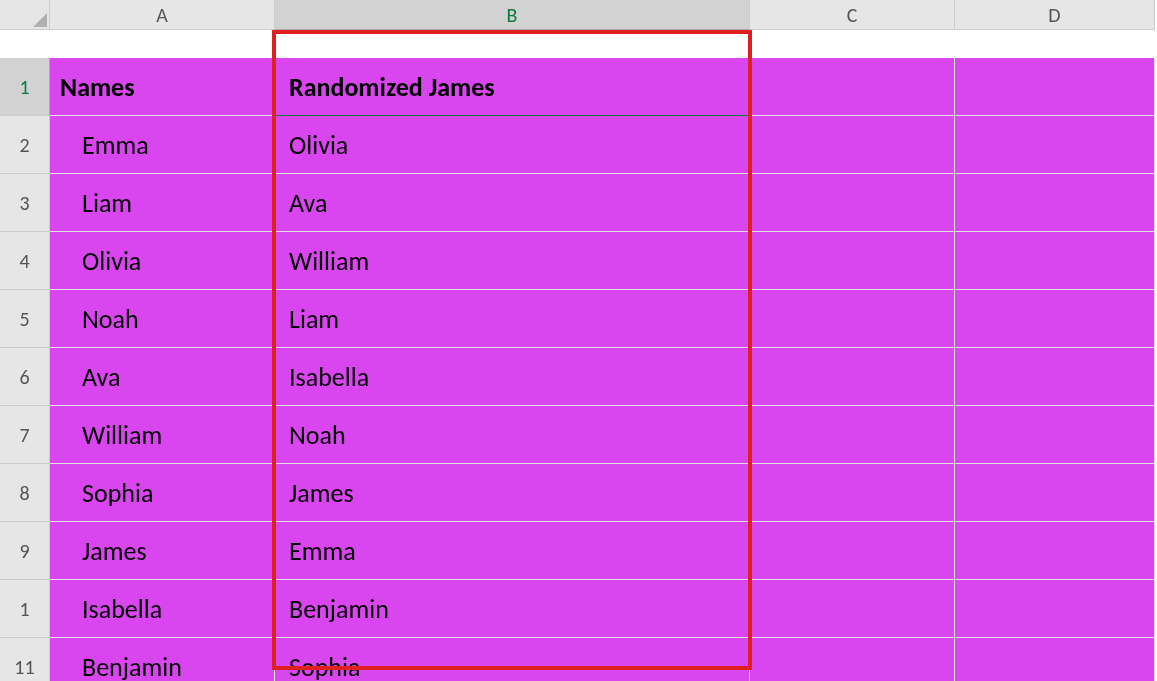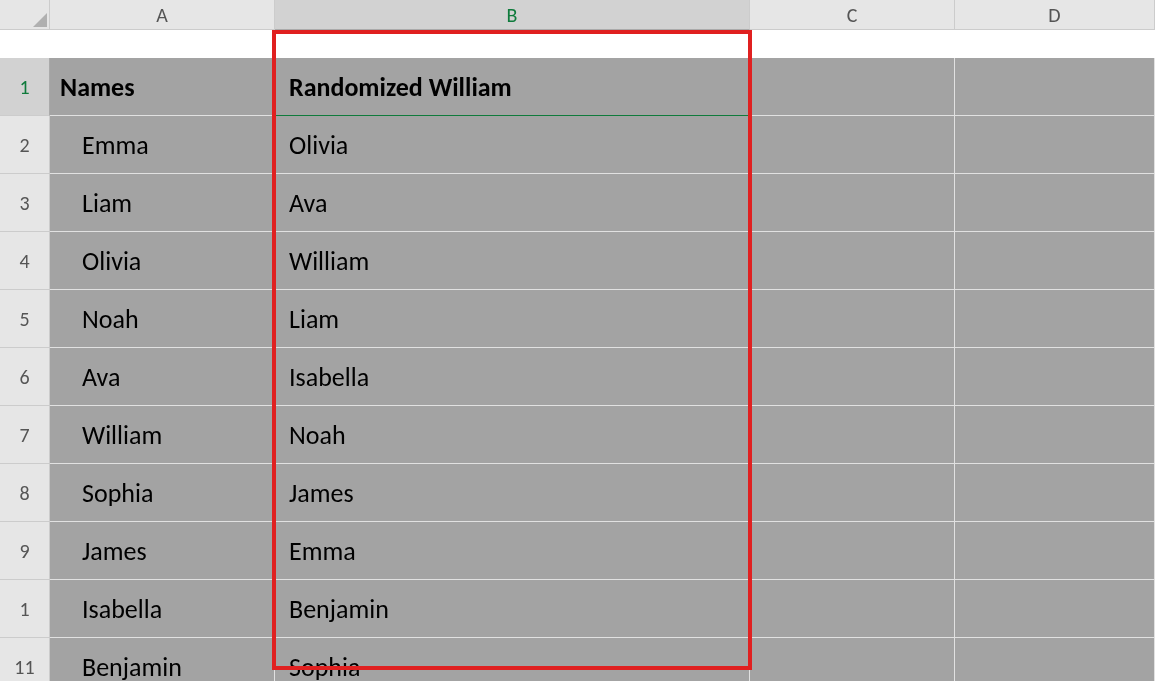--- a/index.html
+++ b/index.html
@@ -57,21 +57,21 @@
     background: #d2d2d2;
     color: #0f7b3c;
     border-right: 1px solid #aaaaaa;
   }
   .cell {
     border-right: 1px solid #e1e1e1;
     border-bottom: 1px solid #e1e1e1;
     padding: 0 10px;
     display: flex;
     align-items: center;
-    background: #a3a3a3;
+    background: #d946ef;
     white-space: nowrap;
     overflow: visible;
   }
   .cell.bold { font-weight: 700; }
   .cell.indent { padding-left: 32px; }
   .cell.b-col { padding-left: 14px; }
   .cell.b1 { border-bottom: 1px solid #0f7b3c; }
 
   
   .redbox {
@@ -90,21 +90,21 @@
       <polygon points="14,0 14,14 0,14" fill="#b0b0b0"></polygon>
     </svg>
   </div>
   <div class="col-hdr hdr-row">A</div>
   <div class="col-hdr hdr-row active">B</div>
   <div class="col-hdr hdr-row">C</div>
   <div class="col-hdr hdr-row">D</div>
 
   <div class="row-hdr active">1</div>
   <div class="cell bold">Names</div>
-  <div class="cell bold b-col b1">Randomized William</div>
+  <div class="cell bold b-col b1">Randomized James</div>
   <div class="cell"></div>
   <div class="cell"></div>
 
   <div class="row-hdr">2</div>
   <div class="cell indent">Emma</div>
   <div class="cell b-col">Olivia</div>
   <div class="cell"></div>
   <div class="cell"></div>
 
   <div class="row-hdr">3</div>

